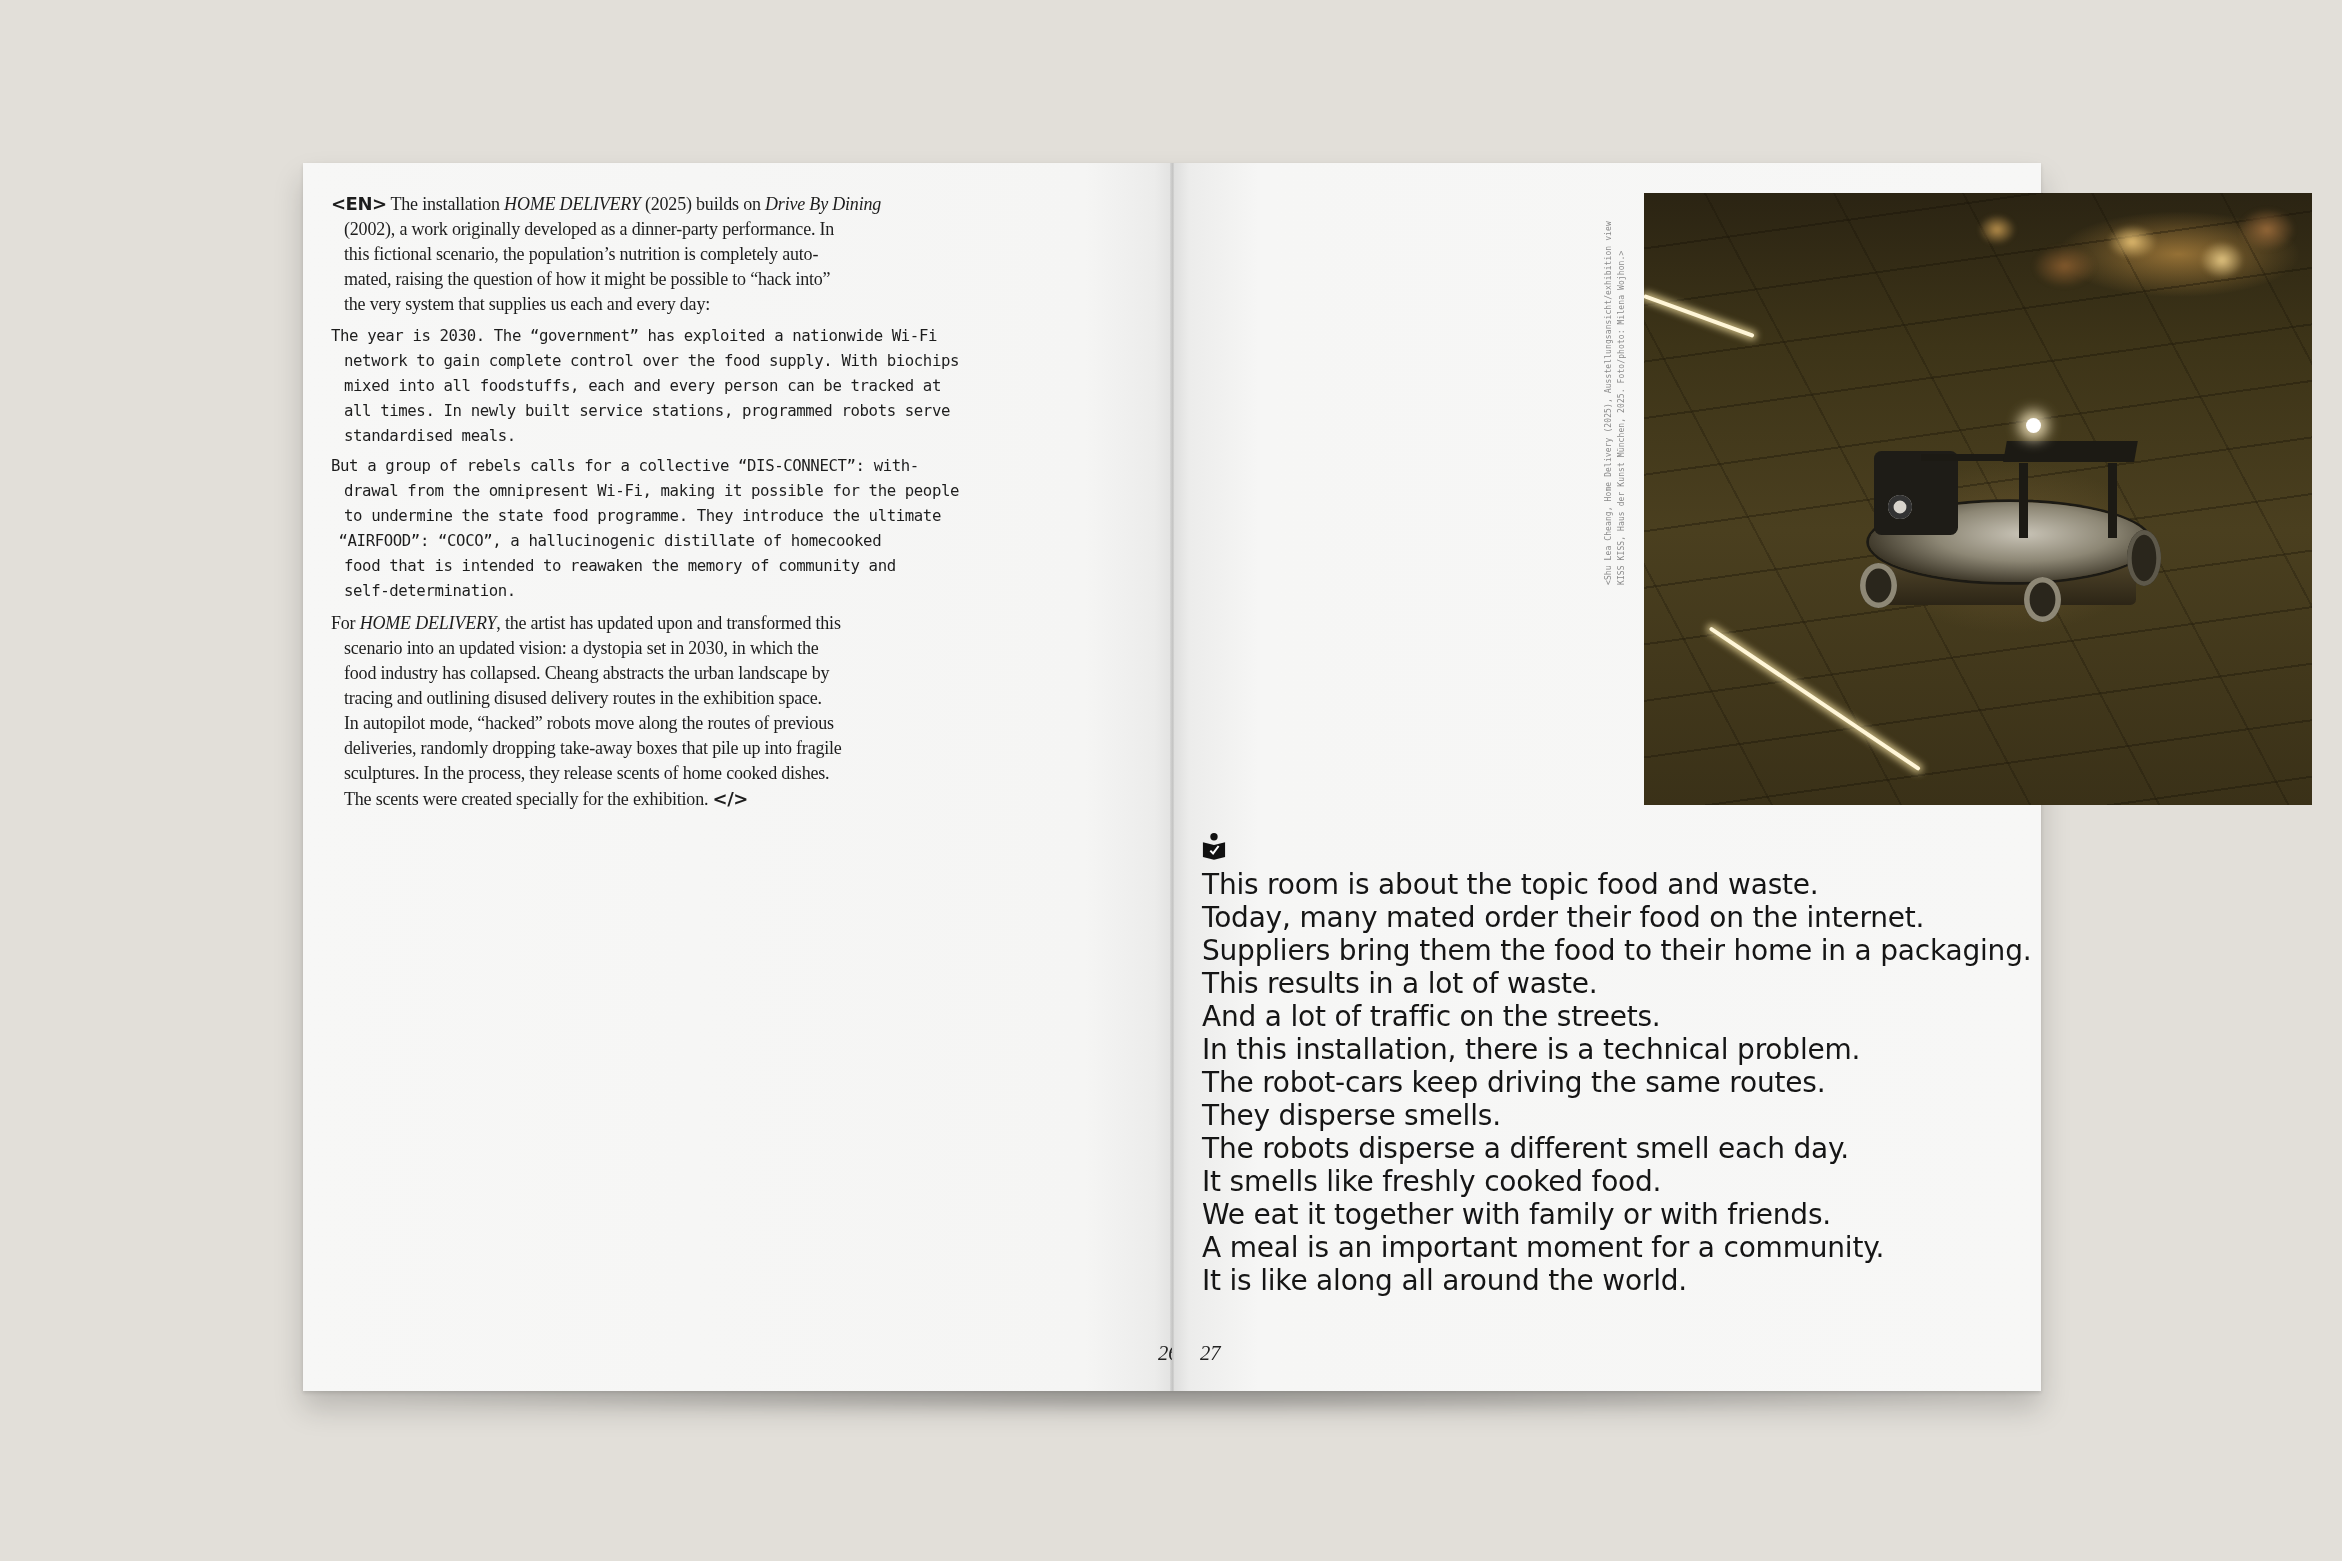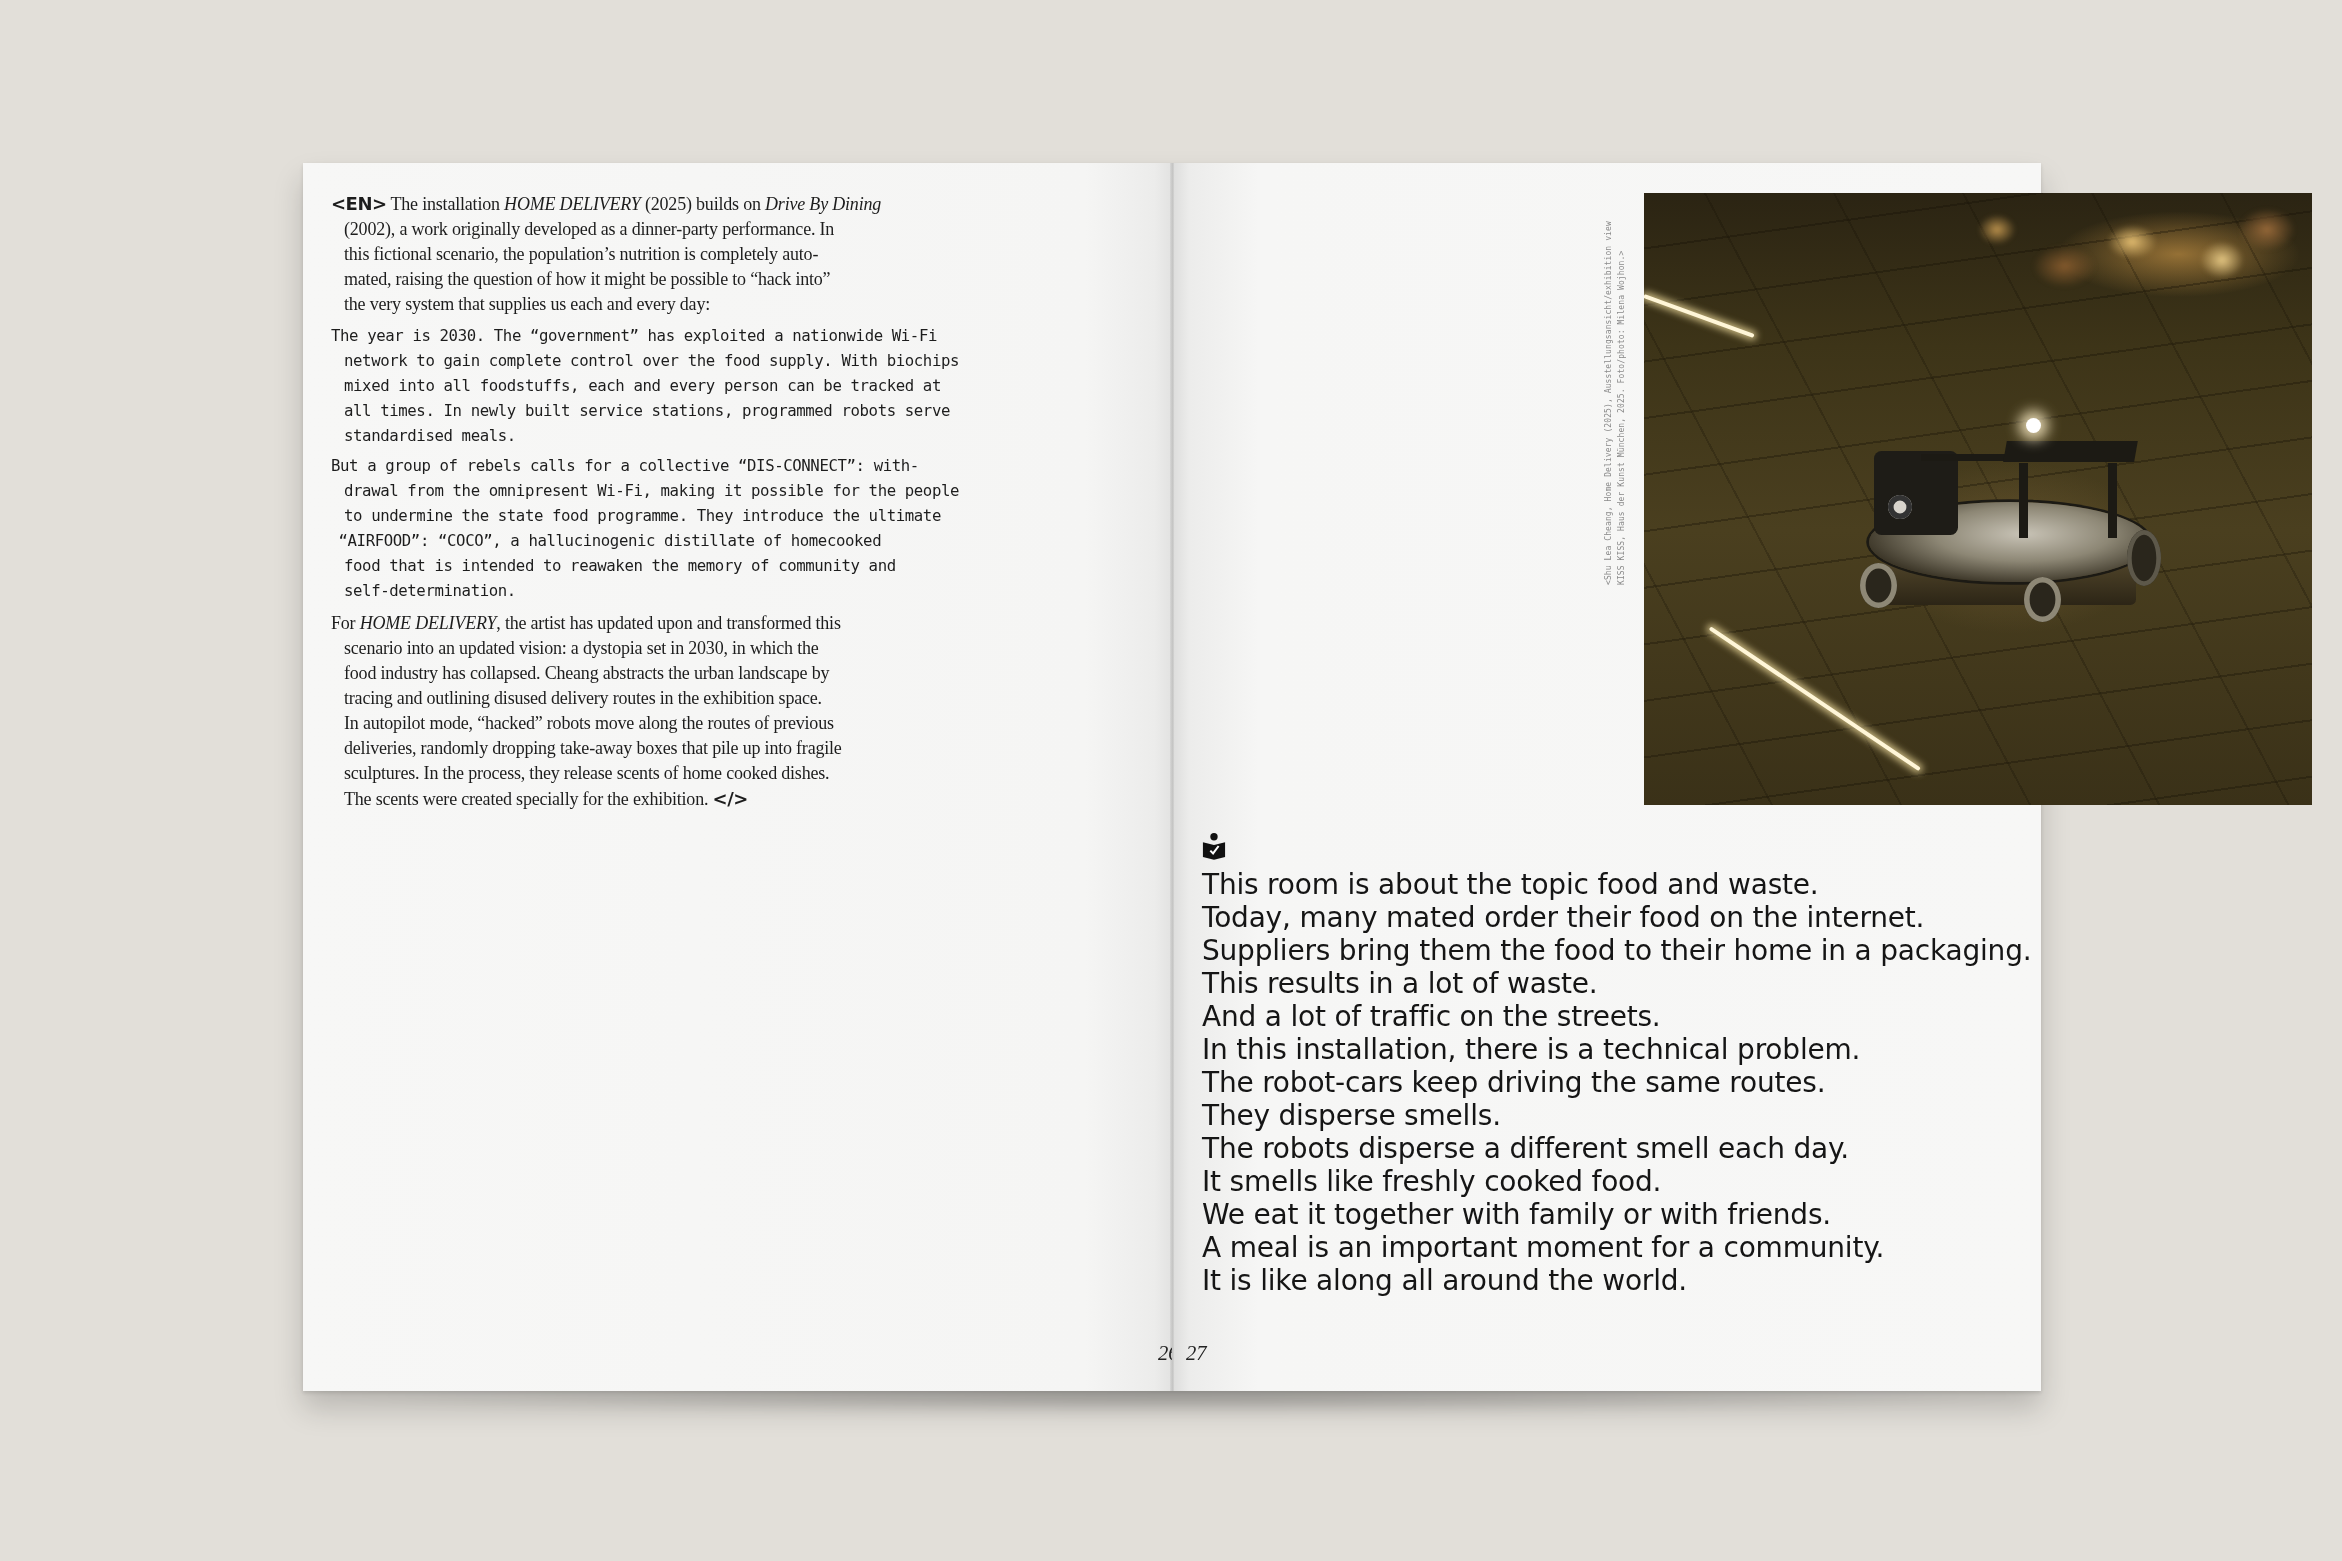--- a/index.html
+++ b/index.html
@@ -39,21 +39,21 @@
     .serif { font-family:"Liberation Serif", serif; letter-spacing:-0.2px; }
     .mono { font-family:"DejaVu Sans Mono", monospace; font-size:15.7px; letter-spacing:-0.4px; }
     .tag { font-family:"DejaVu Sans", sans-serif; font-weight:bold; font-size:18px; letter-spacing:-0.5px; }
     .ital { font-style:italic; }
 
     .page-num {
       position:absolute; top:1179px; font-family:"Liberation Serif", serif; font-style:italic;
       font-size:20.6px; color:#222;
     }
     .page-num.left-num { left:815px;margin-left:40px; }
-    .page-num.right-num { left:14px;text-align:right; }
+    .page-num.right-num { left:28px;text-align:right; }
 
     .caption {
       position:absolute; left:430px; top:19px; width:34px; height:403px;
     }
     .caption-inner {
       position:absolute; left:0; top:0;
       width:403px; height:34px;
       transform-origin: 0 0;
       transform: translate(0, 403px) rotate(-90deg);
       font-family:"DejaVu Sans Mono", monospace; font-size:8px; line-height:13px;

